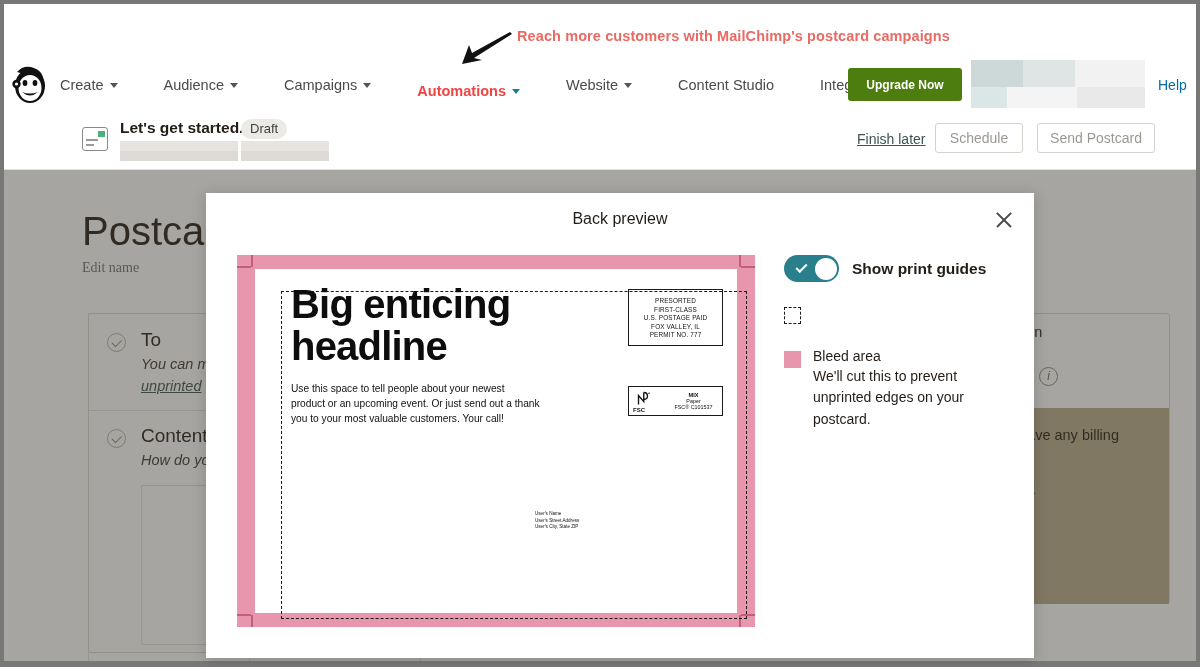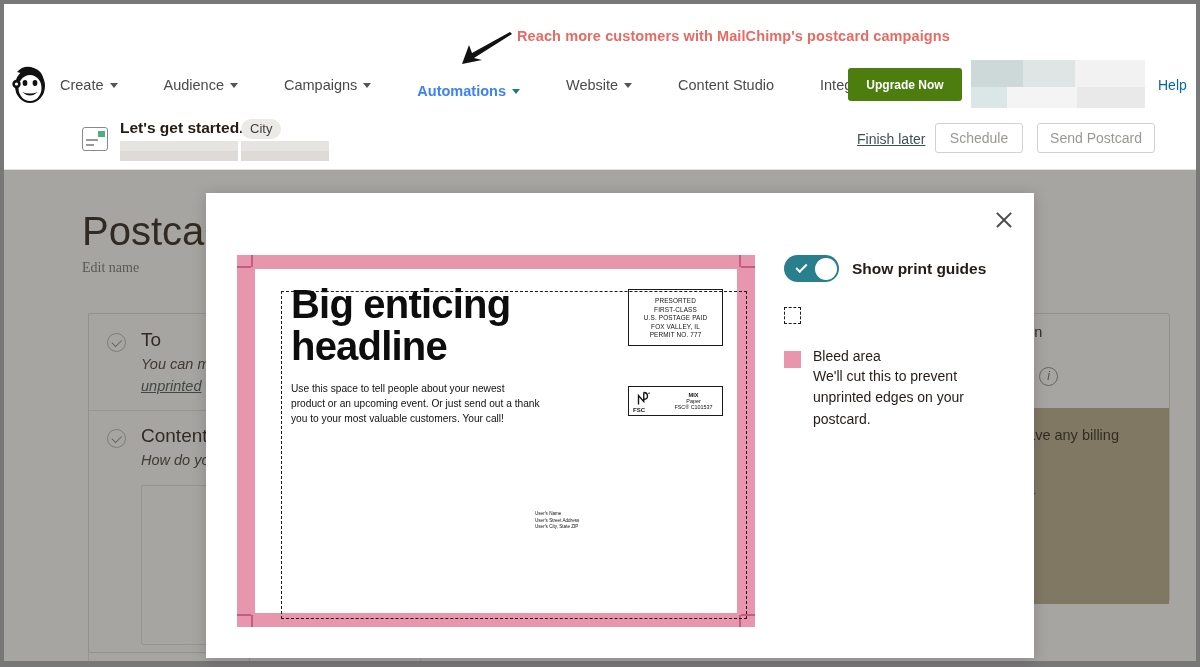--- a/index.html
+++ b/index.html
@@ -33,21 +33,21 @@
 
   .navitems {
     position:absolute; left:56px; top:66px; height:30px;
     display:flex; align-items:center; gap:12px;
   }
   .navitem {
     display:flex; align-items:center; gap:6px;
     font-size:14.5px; color:#4a4a4a; padding:0 18px 0 0;
     margin-right:16px; white-space:nowrap; cursor:pointer;
   }
-  .navitem.active { color:#3b82f6; font-weight:bold;margin-top:12px; }
+  .navitem.active { color:#ef4444; font-weight:bold;margin-top:12px; }
   .caret { width:0;height:0;border-left:4.5px solid transparent;
            border-right:4.5px solid transparent;border-top:5px solid #555;
            display:inline-block; }
   .navitem.active .caret { border-top-color:#1b7b87; }
 
   .upgrade-btn {
     position:absolute; left:844px; top:64px; width:114px; height:33px;
     background:#4d7c0f; color:#fff; border:none; border-radius:3px;
     font-size:12px; font-weight:bold; font-family:inherit; cursor:pointer;
   }
@@ -313,21 +313,21 @@
   </div>
 
   <div class="subbar"></div>
 
   <div class="doc-icon">
     <i class="l1"></i>
     <i class="l2"></i>
     <i class="sq"></i>
   </div>
   <div class="doc-title">Let's get started.</div>
-  <div class="draft-badge">City</div>
+  <div class="draft-badge">Draft</div>
   <div class="sk-row skr1"></div>
   <div class="sk-row skr2"></div>
   <div class="sk-row skr3"></div>
   <div class="sk-row skr4"></div>
 
   <div class="finish-later">Finish later</div>
   <button class="btn-ghost btn-schedule">Schedule</button>
   <button class="btn-ghost btn-send">Send Postcard</button>
 
   <div class="page-bg">
@@ -357,20 +357,21 @@
     <div class="right-top-text">thin</div>
     <div class="info-icon">i</div>
     <div class="warn-band"></div>
     <div class="warn-text">have any billing</div>
     <div class="warn-link">od</div>
   </div>
 
   <div class="dim"></div>
 
   <div class="modal">
+    <div class="modal-title">Back preview</div>
     <div class="modal-close"></div>
 
     <div class="pc-wrap">
       <div class="bleed"></div>
 
       <div class="crop" style="left:14px; top:0px;   width:2px; height:12px;"></div>
       <div class="crop" style="left:0px;  top:11px;  width:14px;height:2px;"></div>
       <div class="crop" style="right:14px;top:0px;   width:2px; height:12px;"></div>
       <div class="crop" style="right:0px; top:11px;  width:14px;height:2px;"></div>
       <div class="crop" style="left:14px; bottom:0px;width:2px; height:12px;"></div>

